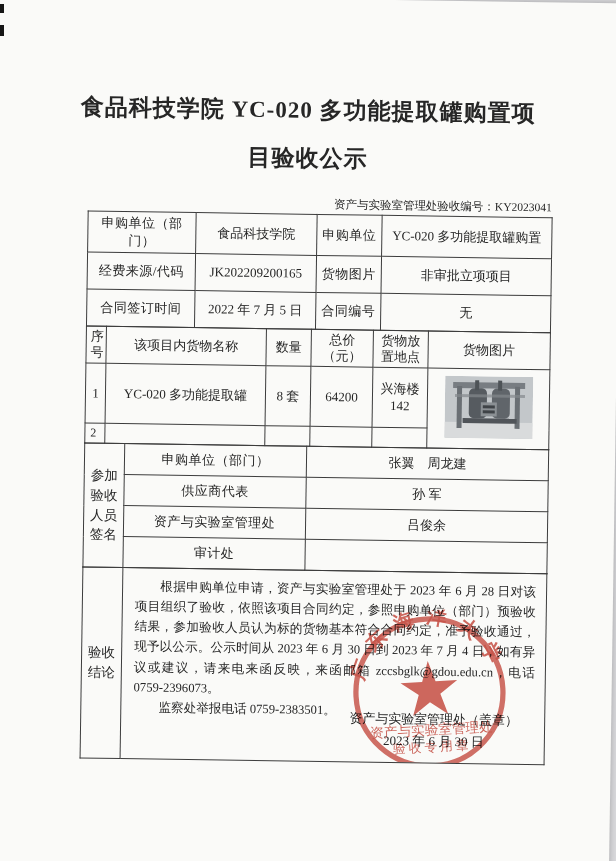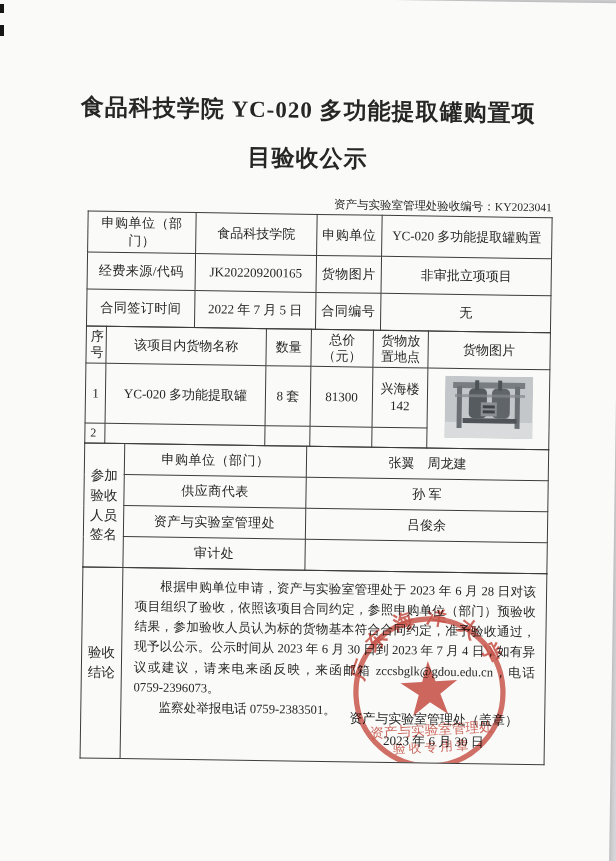--- a/index.html
+++ b/index.html
@@ -106,21 +106,21 @@
       <td>该项目内货物名称</td>
       <td>数量</td>
       <td>总价（元）</td>
       <td>货物放置地点</td>
       <td>货物图片</td>
     </tr>
     <tr class="goods-r1">
       <td>1</td>
       <td>YC-020 多功能提取罐</td>
       <td>8 套</td>
-      <td>81300</td>
+      <td>64200</td>
       <td class="vcell">兴海楼 142</td>
       <td rowspan="2" class="photo-cell">
         <span class="photo-frame">
         <svg width="88" height="62" viewBox="0 0 88 62">
           <rect x="0" y="0" width="88" height="62" fill="#c3c7ca"></rect>
           <rect x="0" y="46" width="88" height="16" fill="#d9dbdc"></rect>
           <rect x="8" y="6" width="72" height="6" fill="#787d82"></rect>
           <rect x="12" y="10" width="5" height="42" fill="#6a6f74"></rect>
           <rect x="70" y="10" width="5" height="42" fill="#6a6f74"></rect>
           <rect x="24" y="12" width="18" height="30" rx="5" fill="#565b60"></rect>

